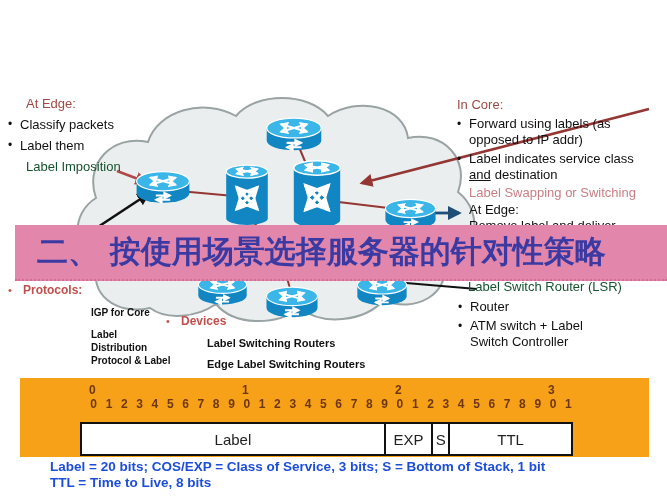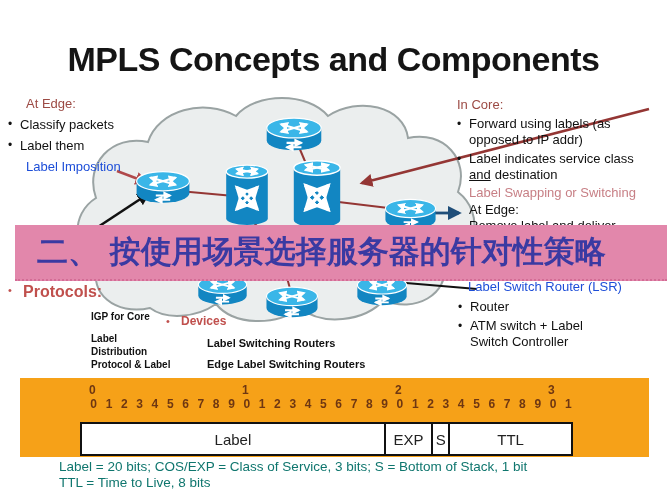--- a/index.html
+++ b/index.html
@@ -14,40 +14,40 @@
     position:absolute; left:0; top:40px; width:667px; text-align:center;
     font-size:34px; font-weight:700; color:#151515; letter-spacing:-0.5px;
   }
   
   .net-svg { position:absolute; left:0; top:0; width:667px; height:500px; pointer-events:none; z-index:1; }
   .icon { position:absolute; z-index:2; }
   .icon svg { width:100%; height:100%; display:block; }
   
   .blk { position:absolute; z-index:3; color:#111; }
   .h-red { color:#9c4a44; }
-  .c-red { color:#1d4ed8; }
+  .c-red { color:#14532d; }
   .c-pink { color:#c77f85; }
   .lt { left:8px; top:96px; width:160px; font-size:13px; }
   .lt .head { margin-left:18px; margin-bottom:6px; }
   .lt .lb { display:flex; margin-bottom:6px; }
   .lt .callout { margin-left:18px; margin-top:1px; }
   .dot { width:12px; flex:0 0 12px; font-size:12px; }
   .rt { left:457px; top:97px; width:208px; font-size:13px; line-height:16px; }
   .rt .head { margin-bottom:3px; }
   .rt .lb { display:flex; margin-top:3px; }
   .rt .cont { margin-left:12px; }
   .ul { text-decoration:underline; margin-right:4px; }
   .rt .callout { margin-left:12px; margin-top:2px; }
   .rt .atedge { margin-left:12px; margin-top:1px; }
   .rt .clip { margin-left:12px; height:8px; overflow:hidden; }
   
   .prot { left:8px; top:283px; width:150px; }
   .hrow { display:flex; align-items:flex-start; }
   .hdot { width:15px; flex:0 0 15px; color:#c0504d; font-size:11px; padding-top:1px; }
-  .prot .head { font-size:16px; font-weight:700; color:#c0504d; }
+  .prot .head { font-size:12px; font-weight:700; color:#c0504d; }
   .prot .pitem { margin-left:39px; margin-top:9px; font-size:10px; font-weight:700; width:125px; line-height:13px;padding-left:44px; }
   
   .dev { left:166px; top:314px; width:220px; }
   .dev .head { font-size:12px; font-weight:700; color:#c0504d; }
   .dev .pitem { margin-left:41px; margin-top:9px; font-size:11px; font-weight:700; }
   
   .lsr { left:458px; top:279px; width:200px; font-size:13px; line-height:16px; }
   .lsr .head { margin-left:10px; margin-bottom:4px; }
   .lsr .lb { display:flex; margin-top:3px; }
   .lsr .lb .t { width:150px; }
@@ -75,29 +75,28 @@
   .mpls-table {
     position:absolute; left:60px; top:44px; width:493px; height:34px;
     display:flex; background:#ffffff; border:2px solid #111;
   }
   .mpls-table .cell {
     flex:1 0 0; display:flex; align-items:center; justify-content:center;
     font-size:15px; color:#222; border-left:2px solid #111;
   }
   .mpls-table .cell:first-child { border-left:none; }
   
-  .caption { position:absolute; left:59px; top:459px; z-index:4; font-size:13.5px; line-height:16px; color:#0f766e; }
+  .caption { position:absolute; left:50px; top:459px; z-index:4; font-size:13.5px; line-height:16px; color:#1d4ed8;font-weight:bold; }
   .hidden-defs { position:absolute; width:0; height:0; overflow:hidden; }
 </style>
 </head>
 <body>
 
 <div class="slide">
 
-  <div class="title">MPLS Concepts and Components</div>
 
   <svg class="hidden-defs" aria-hidden="true">
     <defs>
       <marker id="ah-w" viewBox="0 0 10 10" refX="8" refY="5" markerWidth="4.2" markerHeight="4.2" orient="auto-start-reverse">
         <path d="M0,0 L10,5 L0,10 Z" fill="#ffffff"></path>
       </marker>
       <marker id="ah-red" viewBox="0 0 10 10" refX="8" refY="5" markerWidth="5" markerHeight="5" orient="auto">
         <path d="M0,0 L10,5 L0,10 Z" fill="#943634"></path>
       </marker>
       <marker id="ah-red2" viewBox="0 0 10 10" refX="8" refY="5" markerWidth="5" markerHeight="5" orient="auto">

